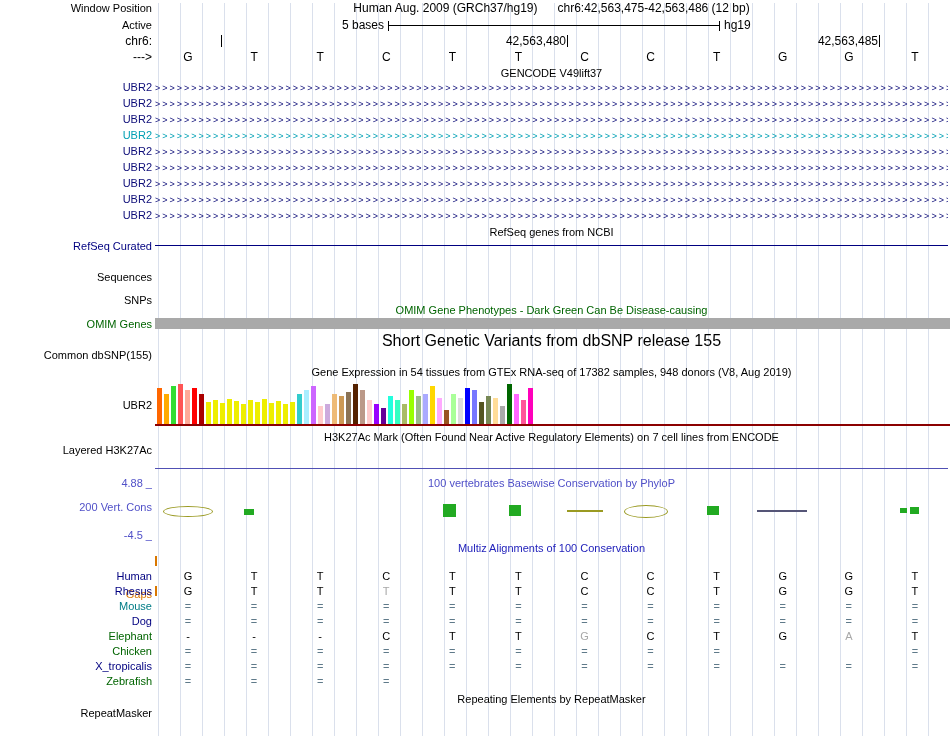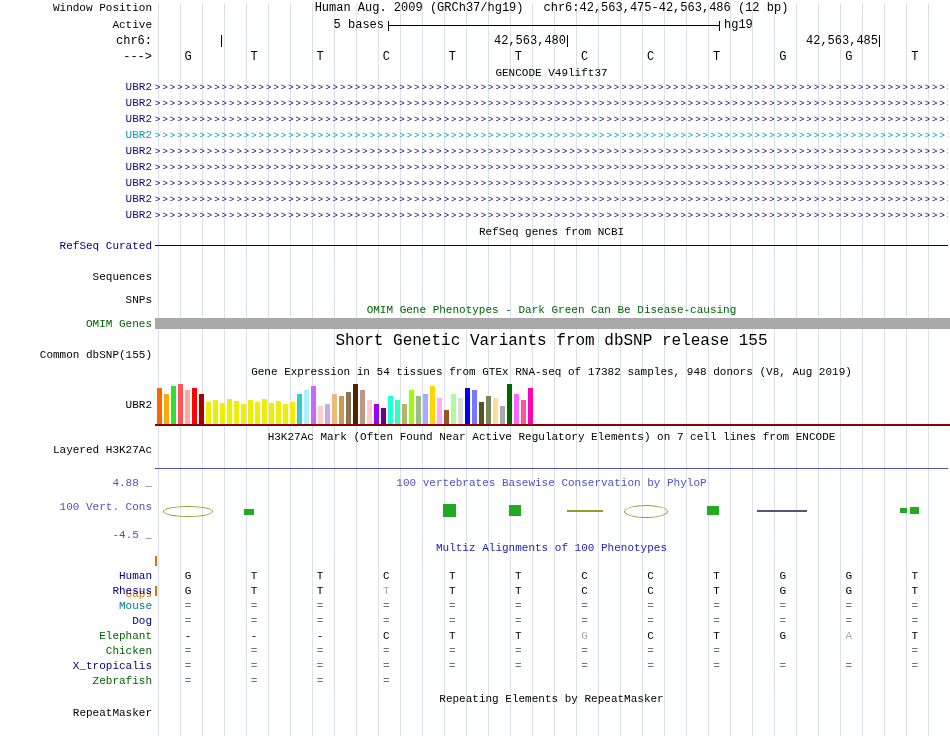--- a/index.html
+++ b/index.html
@@ -1,17 +1,17 @@
 <!DOCTYPE html>
 <html><head>
 <meta charset="utf-8">
 <style>
   html,body{margin:0;padding:0;background:#fff}
   .page{position:relative;width:950px;height:736px;background:#ffffff;
-        font-family:Liberation Mono, monospace;color:#000;overflow:hidden}
+        font-family:Liberation Sans, sans-serif;color:#000;overflow:hidden}
   .lbl{position:absolute;left:0;width:152px;text-align:right;white-space:nowrap;
        font-size:11px;line-height:14px}
   .ctr{position:absolute;left:155px;width:793px;text-align:center;white-space:nowrap;
        font-size:11px;line-height:14px}
   .abs{position:absolute}
   .gridline{position:absolute;top:3px;height:733px;width:1px;background:#DAE0EC}
   .basecell{position:absolute;width:66px;text-align:center;font-size:12px;line-height:14px}
   .alncell{position:absolute;width:66px;text-align:center;font-size:11px;line-height:14px}
   .arrows{position:absolute;left:155px;width:793px;height:16px;overflow:hidden;
           font-size:9px;line-height:16px;letter-spacing:2px}
@@ -195,36 +195,36 @@
       <div class="bar" style="left: 528px; top: 388px; width: 5px; height: 36px; background: rgb(255, 0, 187);"></div>
     </div>
   <div class="abs" style="top: 424px; left: 155px; width: 795px; height: 2px; background: rgb(139, 0, 0);"></div>
 
   <div class="ctr" style="top:430px">H3K27Ac Mark (Often Found Near Active Regulatory Elements) on 7 cell lines from ENCODE</div>
   <div class="lbl" style="top:443px">Layered H3K27Ac</div>
   <div class="abs" style="top: 468px; left: 155px; width: 793px; height: 1px; background: rgb(80, 80, 180);"></div>
 
   <div class="ctr" style="top: 476px; color: rgb(80, 80, 200);">100 vertebrates Basewise Conservation by PhyloP</div>
   <div class="lbl" style="top: 476px; color: rgb(80, 80, 200);">4.88 _</div>
-  <div class="lbl" style="top: 500px; color: rgb(80, 80, 200);">100 Vert. Cons</div>
+  <div class="lbl" style="top: 500px; color: rgb(80, 80, 200);">200 Vert. Cons</div>
   <div class="lbl" style="top: 528px; color: rgb(80, 80, 200);">-4.5 _</div>
   <div id="cons-marks" class="abs" style="top:502px;left:155px;width:793px;height:22px">
       <div class="bar" style="left: 8px; top: 4px; width: 48px; height: 9px; border: 1px solid rgb(154, 154, 34); border-radius: 50%;"></div>
       <div class="bar" style="left: 89px; top: 7px; width: 10px; height: 6px; background: rgb(34, 170, 34);"></div>
       <div class="bar" style="left: 288px; top: 2px; width: 13px; height: 13px; background: rgb(34, 170, 34);"></div>
       <div class="bar" style="left: 354px; top: 3px; width: 12px; height: 11px; background: rgb(34, 170, 34);"></div>
       <div class="bar" style="left: 412px; top: 8px; width: 36px; height: 2px; background: rgb(154, 154, 34);"></div>
       <div class="bar" style="left: 469px; top: 3px; width: 42px; height: 11px; border: 1px solid rgb(154, 154, 34); border-radius: 50%;"></div>
       <div class="bar" style="left: 552px; top: 4px; width: 12px; height: 9px; background: rgb(34, 170, 34);"></div>
       <div class="bar" style="left: 602px; top: 8px; width: 50px; height: 2px; background: rgb(85, 85, 119);"></div>
       <div class="bar" style="left: 745px; top: 6px; width: 7px; height: 5px; background: rgb(34, 170, 34);"></div>
       <div class="bar" style="left: 755px; top: 5px; width: 9px; height: 7px; background: rgb(34, 170, 34);"></div>
     </div>
 
-  <div class="ctr" style="top: 541px; color: rgb(34, 34, 187);">Multiz Alignments of 100 Phenotypes</div>
+  <div class="ctr" style="top: 541px; color: rgb(34, 34, 187);">Multiz Alignments of 100 Conservation</div>
   <div class="lbl" style="top: 587px; color: rgb(217, 119, 0);">Gaps</div>
   <div class="abs" style="top: 556px; left: 155px; width: 2px; height: 10px; background: rgb(217, 119, 0);"></div>
   <div id="multiz-rows">
       <div class="lbl" style="top: 569px; color: rgb(0, 0, 128);">Human</div>
       <div class="alncell" style="left: 155px; top: 569px; color: rgb(0, 0, 0);">G</div>
       <div class="alncell" style="left: 221.083px; top: 569px; color: rgb(0, 0, 0);">T</div>
       <div class="alncell" style="left: 287.166px; top: 569px; color: rgb(0, 0, 0);">T</div>
       <div class="alncell" style="left: 353.249px; top: 569px; color: rgb(0, 0, 0);">C</div>
       <div class="alncell" style="left: 419.332px; top: 569px; color: rgb(0, 0, 0);">T</div>
       <div class="alncell" style="left: 485.415px; top: 569px; color: rgb(0, 0, 0);">T</div>

